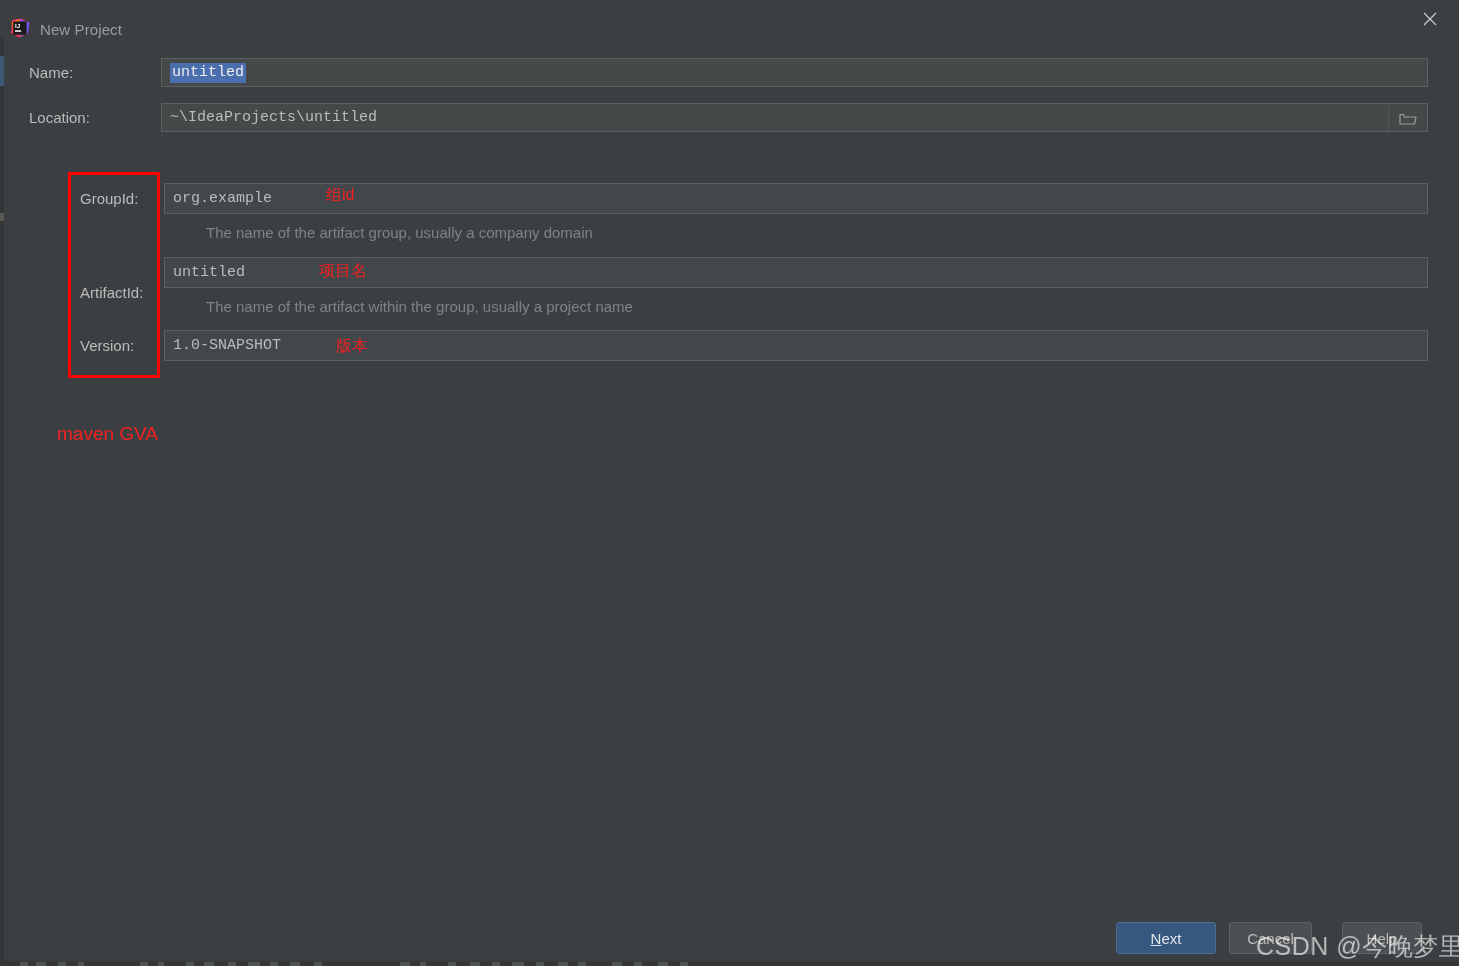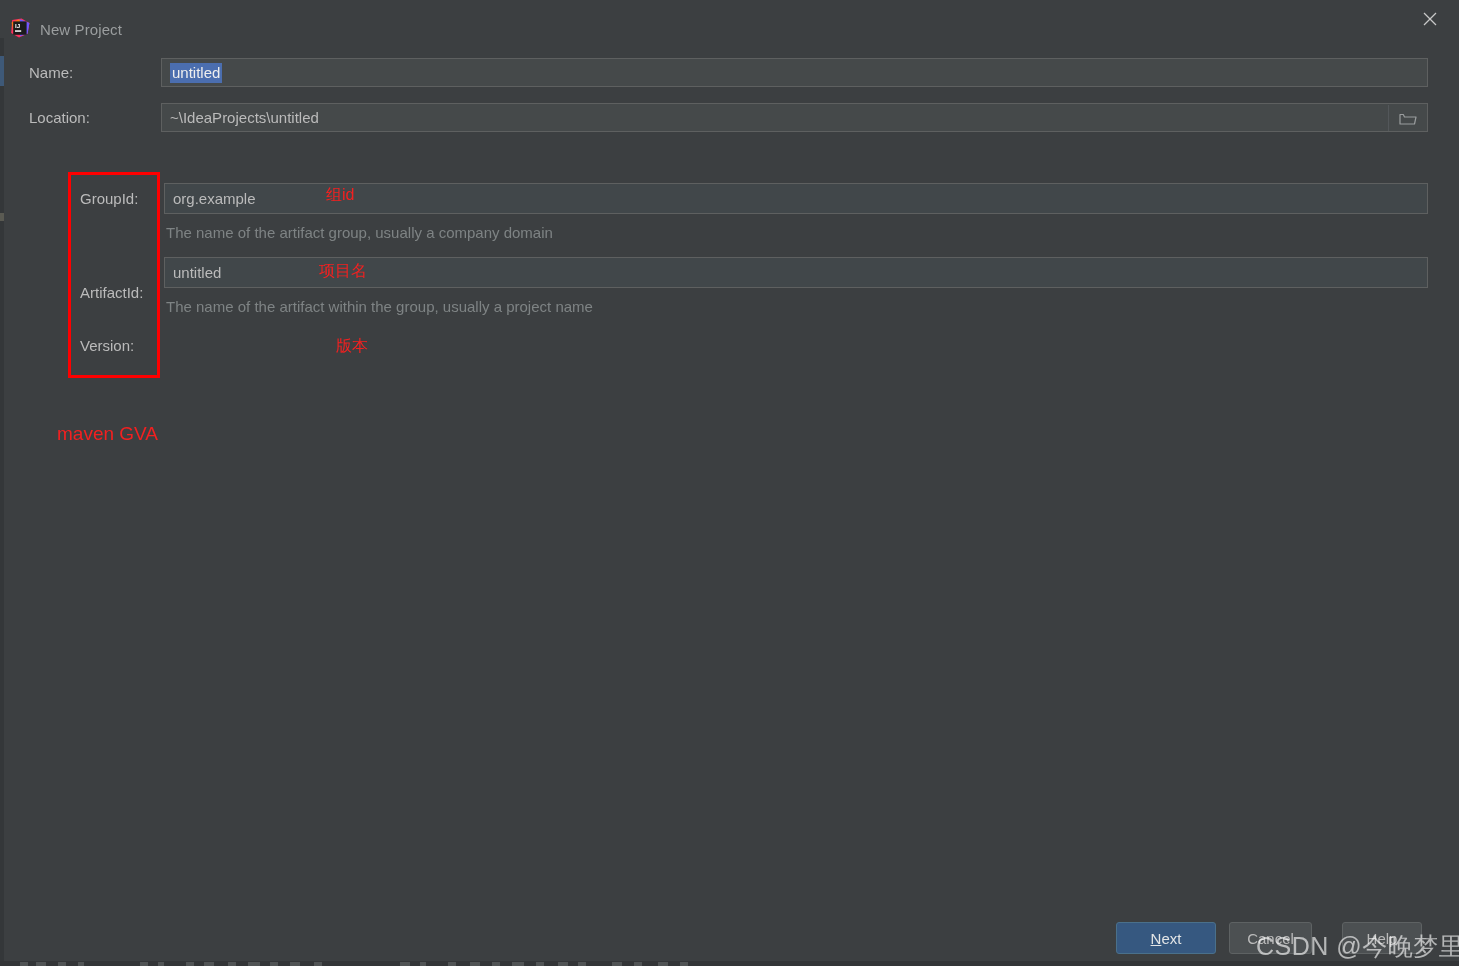--- a/index.html
+++ b/index.html
@@ -79,20 +79,21 @@
     position: absolute;
     background: #45494a;
     border: 1px solid #5e6060;
     display: flex;
     align-items: center;
     padding-left: 8px;
     font-size: 15px;
     color: #bbbbbb;
     overflow: hidden;
     white-space: nowrap;
+    font-family: Liberation Mono, monospace;
   }
   .textfield.plain { background: #41474a; }
 
   .sel {
     background: #4b6eaf;
     color: #eeeeee;
     padding: 1px 2px 2px 2px;
   }
 
   
@@ -144,20 +145,21 @@
   #hint-artifactid  { left: 166px; top: 298px; }
 
   #label-version    { left: 80px; top: 337px; }
   #input-version    { left: 164px; top: 330px; width: 1264px; height: 31px; }
 
   .hint {
     position: absolute;
     font-size: 15px;
     color: #7e8384;
     white-space: nowrap;
+    margin-left: 40px;
   }
 
   
   #annot-box {
     position: absolute;
     left: 68px; top: 172px;
     width: 92px; height: 206px;
     border: 3px solid #fe0000;
     pointer-events: none;
   }
@@ -283,20 +285,23 @@
   </div>
   <div class="hint" id="hint-groupid">The name of the artifact group, usually a company domain</div>
 
   <div class="row field-label" id="label-artifactid">ArtifactId:</div>
   <div class="textfield plain" id="input-artifactid">
     <span>untitled</span>
   </div>
   <div class="hint" id="hint-artifactid">The name of the artifact within the group, usually a project name</div>
 
   <div class="row field-label" id="label-version">Version:</div>
+  <div class="textfield plain" id="input-version">
+    <span>1.0-SNAPSHOT</span>
+  </div>
 
   <div id="annot-box"></div>
   <div class="annot-text" id="annot-groupid">组id</div>
   <div class="annot-text" id="annot-artifactid">项目名</div>
   <div class="annot-text" id="annot-version">版本</div>
   <div id="annot-maven">maven GVA</div>
 
   <div class="btn" id="btn-previous">
     <span><u>P</u>revious</span>
   </div>

